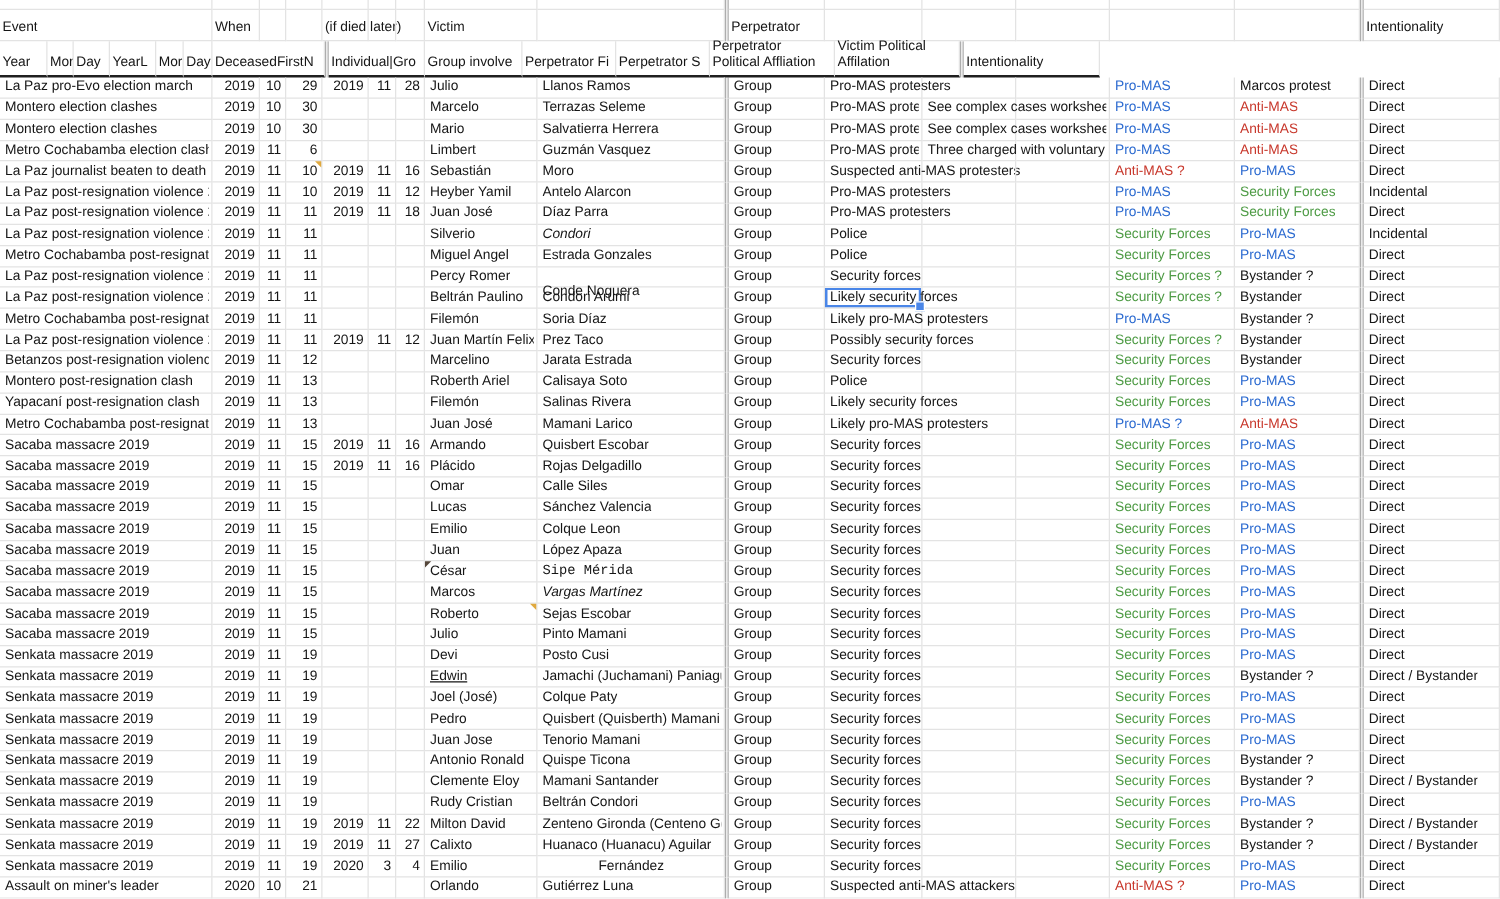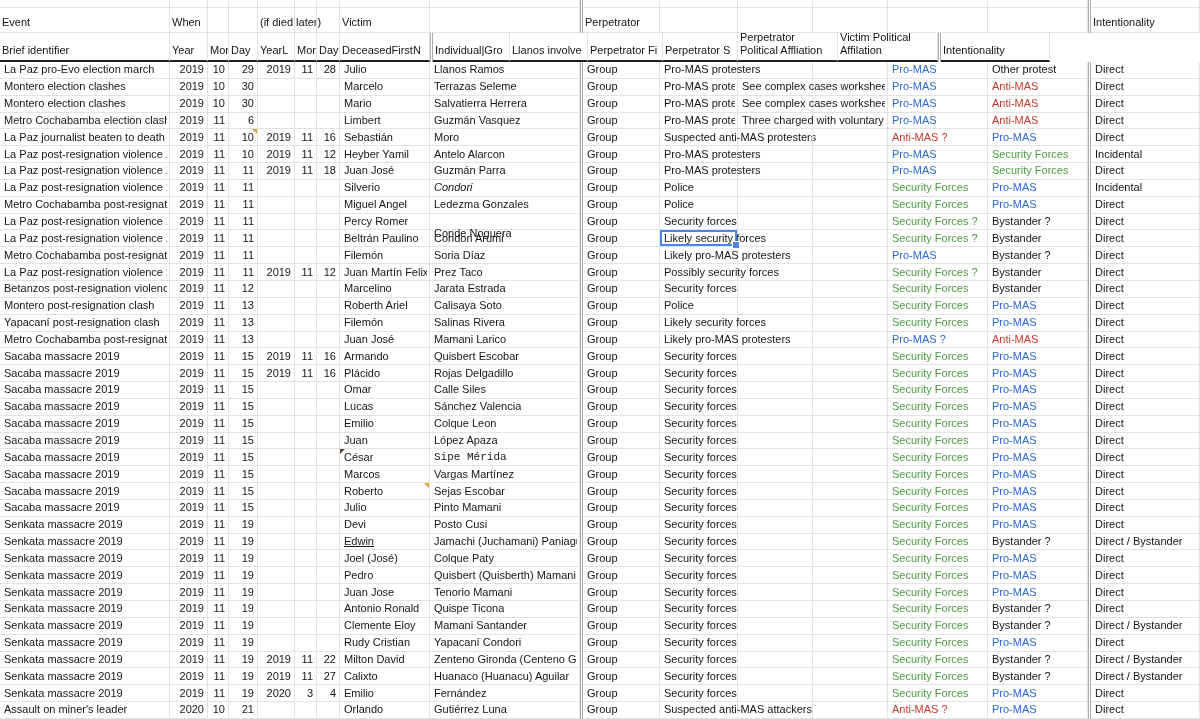--- a/index.html
+++ b/index.html
@@ -86,23 +86,20 @@
       <div class="cell" style="width: 75px;"></div>
       <div class="cell" style="width: 75px;"></div>
       <div class="cell" style="width: 100px;"></div>
       <div class="cell" style="width: 100px;"></div>
       <div class="sep"></div>
       <div class="cell" style="width: 109px;">
         <span class="txt" style="max-width: 106px;">Intentionality</span>
       </div>
     </div>
     <div class="row hrow2">
-      <div class="cell" style="width: 170px;">
-        <span class="txt" style="max-width: 167px;">Brief identifier</span>
-      </div>
       <div class="cell" style="width: 38px;">
         <span class="txt" style="max-width: 35px;">Year</span>
       </div>
       <div class="cell" style="width: 21px;">
         <span class="txt" style="max-width: 18px;">Mor</span>
       </div>
       <div class="cell" style="width: 29px;">
         <span class="txt" style="max-width: 26px;">Day</span>
       </div>
       <div class="cell" style="width: 37px;">
@@ -115,21 +112,21 @@
         <span class="txt" style="max-width: 20px;">Day</span>
       </div>
       <div class="cell" style="width: 90px;">
         <span class="txt" style="max-width: 87px;">DeceasedFirstN</span>
       </div>
       <div class="sep"></div>
       <div class="cell" style="width: 77px;">
         <span class="txt" style="max-width: 74px;">Individual|Gro</span>
       </div>
       <div class="cell" style="width: 78px;">
-        <span class="txt" style="max-width: 75px;">Llanos involve</span>
+        <span class="txt" style="max-width: 75px;">Group involve</span>
       </div>
       <div class="cell" style="width: 75px;">
         <span class="txt" style="max-width: 72px;">Perpetrator Fi</span>
       </div>
       <div class="cell" style="width: 75px;">
         <span class="txt" style="max-width: 72px;">Perpetrator S</span>
       </div>
       <div class="cell" style="width: 100px;">
         <span class="txt wrap" style="max-width: 97px;">Perpetrator
 Political Affliation</span>
@@ -177,21 +174,21 @@
       </div>
       <div class="cell" style="width: 78px;">
         <span class="txt" style="max-width: 221px;">Pro-MAS protesters</span>
       </div>
       <div class="cell" style="width: 75px;"></div>
       <div class="cell" style="width: 75px;"></div>
       <div class="cell" style="width: 100px;">
         <span class="txt blue" style="max-width: 93px;">Pro-MAS</span>
       </div>
       <div class="cell" style="width: 100px;">
-        <span class="txt" style="max-width: 93px;">Other protest</span>
+        <span class="txt" style="max-width: 93px;">Marcos protest</span>
       </div>
       <div class="sep"></div>
       <div class="cell" style="width: 109px;">
         <span class="txt" style="max-width: 102px;">Direct</span>
       </div>
     </div>
     <div class="row drow">
       <div class="cell" style="width: 170px;">
         <span class="txt" style="max-width: 163px;">Montero election clashes</span>
       </div>
@@ -439,21 +436,21 @@
       <div class="cell num" style="width: 22px;">
         <span class="txt" style="max-width: 15px;">11</span>
       </div>
       <div class="cell num" style="width: 23px;">
         <span class="txt" style="max-width: 16px;">18</span>
       </div>
       <div class="cell" style="width: 90px;">
         <span class="txt" style="max-width: 83px;">Juan José</span>
       </div>
       <div class="cell" style="width: 150px;">
-        <span class="txt" style="max-width: 143px;">Guzmán Parra</span>
+        <span class="txt" style="max-width: 143px;">Díaz Parra</span>
       </div>
       <div class="sep"></div>
       <div class="cell" style="width: 77px;">
         <span class="txt" style="max-width: 70px;">Group</span>
       </div>
       <div class="cell" style="width: 78px;">
         <span class="txt" style="max-width: 221px;">Pro-MAS protesters</span>
       </div>
       <div class="cell" style="width: 75px;"></div>
       <div class="cell" style="width: 75px;"></div>
@@ -523,21 +520,21 @@
       <div class="cell num" style="width: 29px;">
         <span class="txt" style="max-width: 104px;">11</span>
       </div>
       <div class="cell num" style="width: 37px;"></div>
       <div class="cell num" style="width: 22px;"></div>
       <div class="cell num" style="width: 23px;"></div>
       <div class="cell" style="width: 90px;">
         <span class="txt" style="max-width: 83px;">Miguel Angel</span>
       </div>
       <div class="cell" style="width: 150px;">
-        <span class="txt" style="max-width: 143px;">Ledezma Gonzales</span>
+        <span class="txt" style="max-width: 143px;">Estrada Gonzales</span>
       </div>
       <div class="sep"></div>
       <div class="cell" style="width: 77px;">
         <span class="txt" style="max-width: 70px;">Group</span>
       </div>
       <div class="cell" style="width: 78px;">
         <span class="txt" style="max-width: 221px;">Police</span>
       </div>
       <div class="cell" style="width: 75px;"></div>
       <div class="cell" style="width: 75px;"></div>
@@ -1214,21 +1211,21 @@
       </div>
       <div class="cell num" style="width: 29px;">
         <span class="txt" style="max-width: 104px;">15</span>
       </div>
       <div class="cell num" style="width: 37px;"></div>
       <div class="cell num" style="width: 22px;"></div>
       <div class="cell num" style="width: 23px;"></div>
       <div class="cell" style="width: 90px;">
         <span class="txt" style="max-width: 83px;">Marcos</span>
       </div>
-      <div class="cell" style="width: 150px;">
+      <div class="cell" style="width: 150px; font-style: italic;">
         <span class="txt" style="max-width: 143px;">Vargas Martínez</span>
       </div>
       <div class="sep"></div>
       <div class="cell" style="width: 77px;">
         <span class="txt" style="max-width: 70px;">Group</span>
       </div>
       <div class="cell" style="width: 78px;">
         <span class="txt" style="max-width: 221px;">Security forces</span>
       </div>
       <div class="cell" style="width: 75px;"></div>
@@ -1636,21 +1633,21 @@
       <div class="cell num" style="width: 29px;">
         <span class="txt" style="max-width: 104px;">19</span>
       </div>
       <div class="cell num" style="width: 37px;"></div>
       <div class="cell num" style="width: 22px;"></div>
       <div class="cell num" style="width: 23px;"></div>
       <div class="cell" style="width: 90px;">
         <span class="txt" style="max-width: 83px;">Rudy Cristian</span>
       </div>
       <div class="cell" style="width: 150px;">
-        <span class="txt" style="max-width: 143px;">Yapacaní Condori</span>
+        <span class="txt" style="max-width: 143px;">Beltrán Condori</span>
       </div>
       <div class="sep"></div>
       <div class="cell" style="width: 77px;">
         <span class="txt" style="max-width: 70px;">Group</span>
       </div>
       <div class="cell" style="width: 78px;">
         <span class="txt" style="max-width: 221px;">Security forces</span>
       </div>
       <div class="cell" style="width: 75px;"></div>
       <div class="cell" style="width: 75px;"></div>
@@ -1779,21 +1776,21 @@
       </div>
       <div class="cell num" style="width: 22px;">
         <span class="txt" style="max-width: 15px;">3</span>
       </div>
       <div class="cell num" style="width: 23px;">
         <span class="txt" style="max-width: 16px;">4</span>
       </div>
       <div class="cell" style="width: 90px;">
         <span class="txt" style="max-width: 83px;">Emilio</span>
       </div>
-      <div class="cell" style="width: 150px;">
+      <div class="cell" style="width: 150px; justify-content: center;">
         <span class="txt" style="max-width: 143px;">Fernández</span>
       </div>
       <div class="sep"></div>
       <div class="cell" style="width: 77px;">
         <span class="txt" style="max-width: 70px;">Group</span>
       </div>
       <div class="cell" style="width: 78px;">
         <span class="txt" style="max-width: 221px;">Security forces</span>
       </div>
       <div class="cell" style="width: 75px;"></div>

